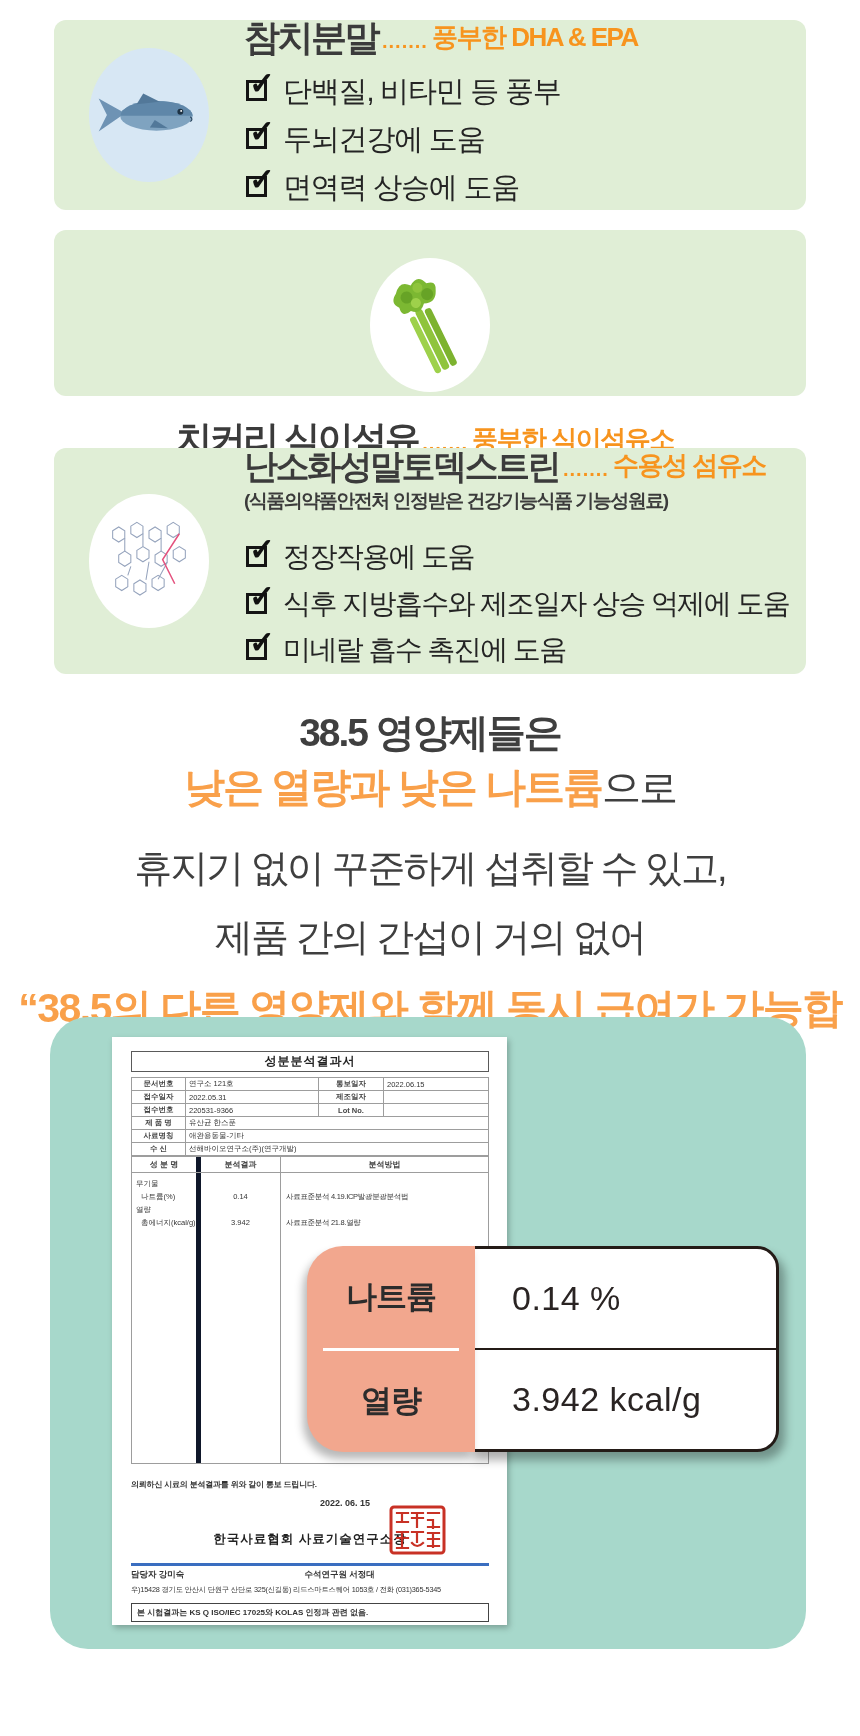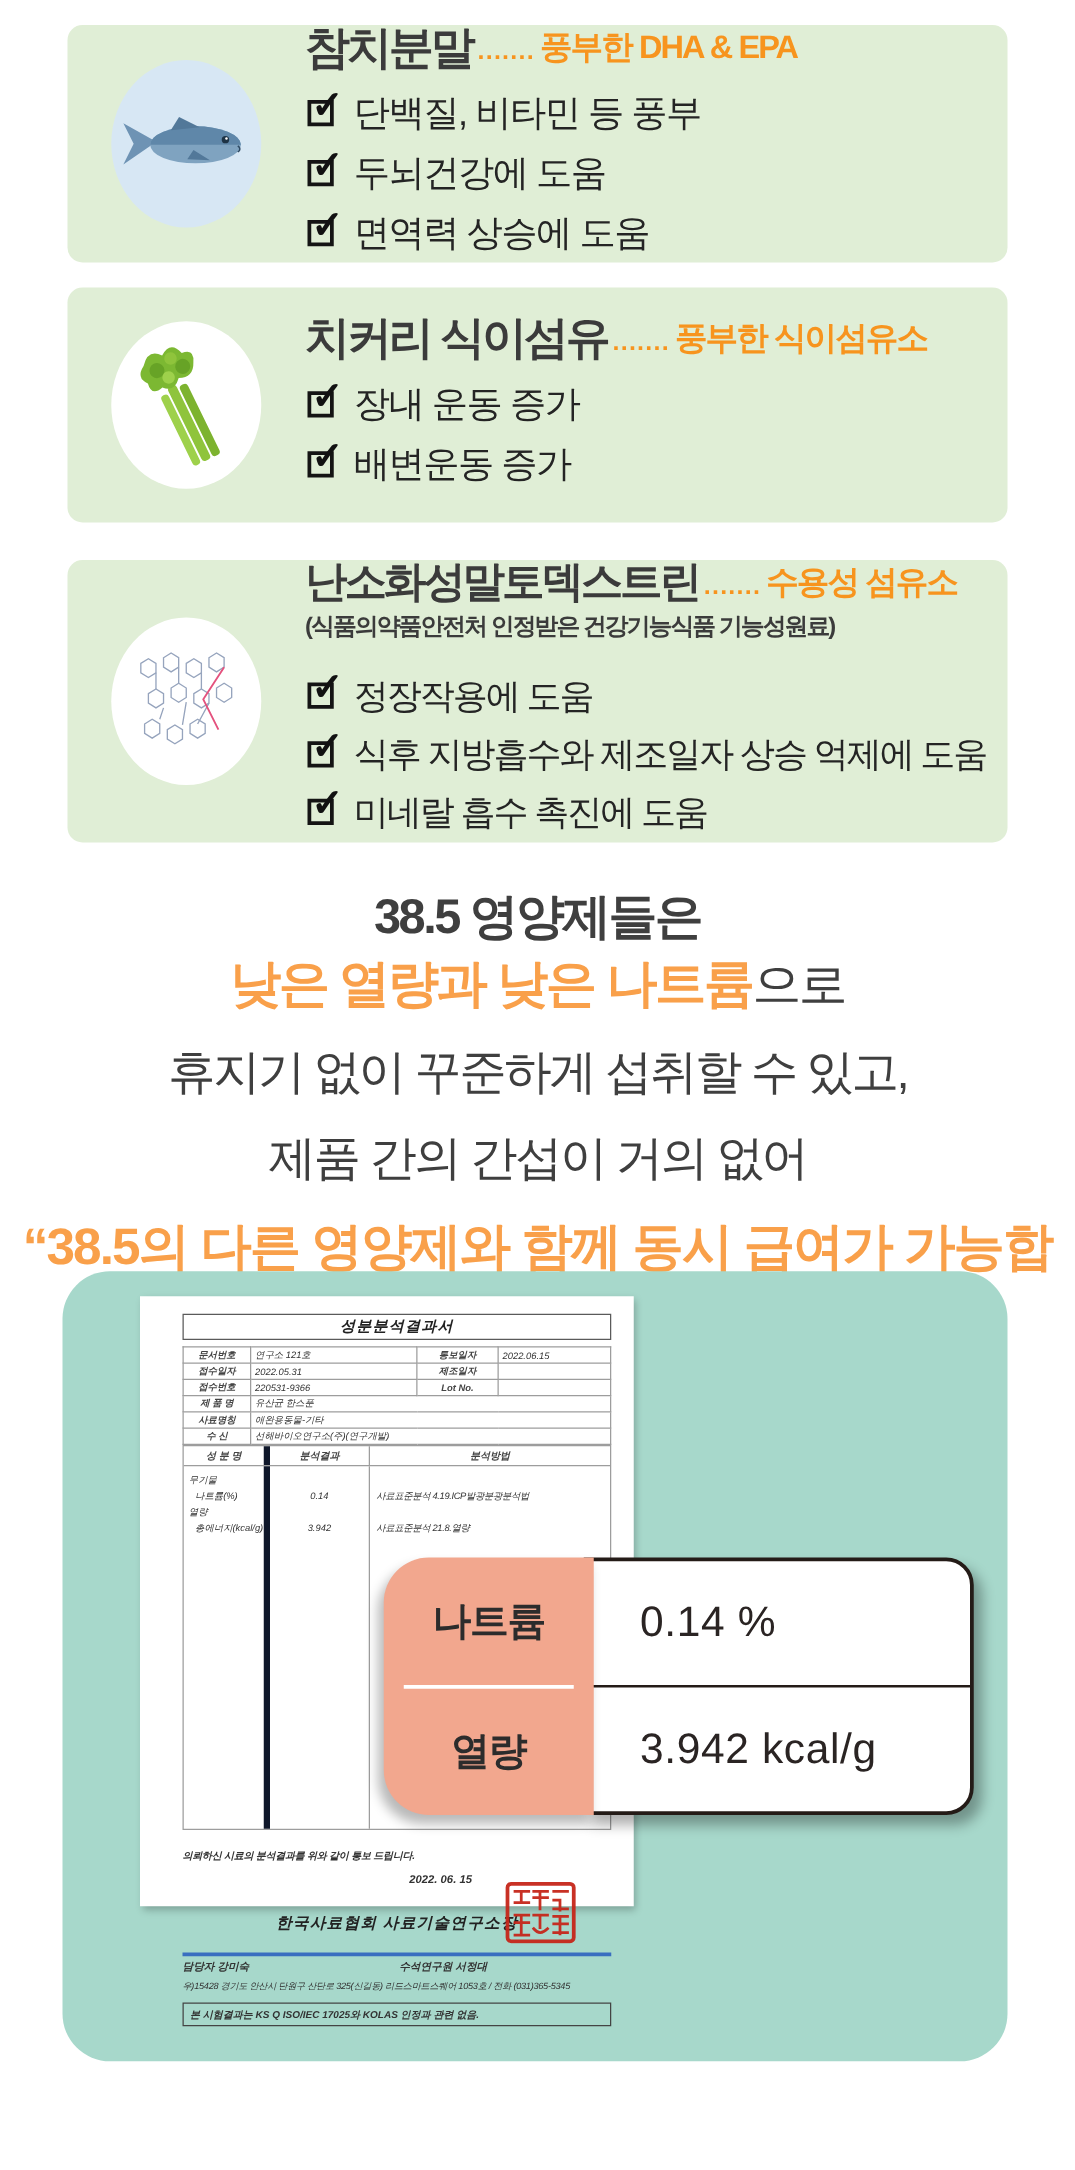--- a/index.html
+++ b/index.html
@@ -22,30 +22,30 @@
   .check-item { display:flex; align-items:flex-start; margin:5px 0; white-space:nowrap; }
   .chk { position:relative; flex:0 0 auto; width:21px; height:21px; border:3px solid #141414; margin:7px 16px 0 2px; }
   .chk i { position:absolute; left:0px; top:-15px; font-style:normal; font-size:31px; font-weight:900; color:#111; line-height:1; }
   .check-text { font-size:29px; font-weight:400; color:#242424; letter-spacing:-1.2px; line-height:1.3; }
   .card3 .check-text { font-size:28px; letter-spacing:-1.6px; }
 
   
   .statement { position:absolute; left:0; top:706px; width:860px; text-align:center; }
   .st-line { letter-spacing:-2px; }
   .st1 { font-size:39px; font-weight:800; color:#3f3f3f; }
-  .st2 { font-size:39px; margin-bottom:17px; }
+  .st2 { font-size:39px; margin-bottom:28px; }
   .st2 .hl { font-weight:800; color:#f9a04a; font-size:41px; }
   .st2 .rest { font-weight:500; color:#3f3f3f; }
   .st3, .st4 { font-size:38px; font-weight:500; color:#3f3f3f; margin-bottom:18px; }
   .st5 { font-size:41px; font-weight:800; color:#f9a04a; letter-spacing:-1.5px; }
 
   
   .teal { position:absolute; left:50px; top:1017px; width:756px; height:632px; background:#a7d8cb; border-radius:38px; }
-  .paper { position:absolute; left:62px; top:20px; width:395px; height:488px; background:#ffffff;
-           box-shadow:2px 3px 6px rgba(0,0,0,.25); padding:14px 18px 0 34px;font-style:italic; }
+  .paper { position:absolute; left:62px; top:20px; width:395px; height:588px; background:#ffffff;
+           box-shadow:2px 3px 6px rgba(0,0,0,.25); padding:14px 18px 0 19px; }
   .doc-titlebox { border:1px solid #5a5a5a; height:21px; display:flex; align-items:center; justify-content:center; }
   .doc-title { font-size:12px; font-weight:700; color:#222; letter-spacing:1px; }
   table.info { width:100%; border-collapse:collapse; margin-top:5px; table-layout:fixed; }
   table.info td { border:1px solid #9d9d9d; height:13px; font-size:7.5px; color:#333; padding:0 3px; overflow:hidden; white-space:nowrap; }
   table.info td.lab { text-align:center; font-weight:700; color:#444; }
   .analysis { margin-top:0; border:1px solid #9d9d9d; }
   .a-head { display:flex; border-bottom:1px solid #9d9d9d; height:16px; }
   .a-head span { font-size:8px; font-weight:700; color:#444; display:flex; align-items:center; justify-content:center; }
   .a-c1 { width:69px; border-right:5px solid #0f172a; }
   .a-c2 { width:80px; border-right:1px solid #9d9d9d; }
@@ -124,21 +124,21 @@
       </div>
       <div class="check-item">
         <span class="chk">
             <i>✓</i>
           </span>
         <span class="check-text">면역력 상승에 도움</span>
       </div>
     </div>
   </section>
 
-  <section class="card" style="top:230px;height:188px;">
+  <section class="card" style="top:230px;height:166px;flex-direction:column;">
     <div class="icon-wrap">
       <div class="icon-ellipse icon-white">
         <svg width="92" height="110" viewBox="0 0 90 110">
           <g transform="rotate(-26 45 55)">
             <rect x="29" y="40" width="6.5" height="62" rx="3" fill="#9ed14b"></rect>
             <rect x="37" y="36" width="7.5" height="66" rx="3" fill="#8fc43c"></rect>
             <rect x="46" y="39" width="7" height="63" rx="3" fill="#7db32f"></rect>
             <path d="M28,12 q9,-11 17,-1 q11,-8 15,5 q11,1 5,11 q-5,11 -16,6 q-8,9 -15,1 q-11,3 -9,-8 q-7,-8 3,-14 z" fill="#7cb832"></path>
             <circle cx="36" cy="20" r="6" fill="#67a326"></circle>
             <circle cx="50" cy="16" r="5" fill="#8fc43c"></circle>

